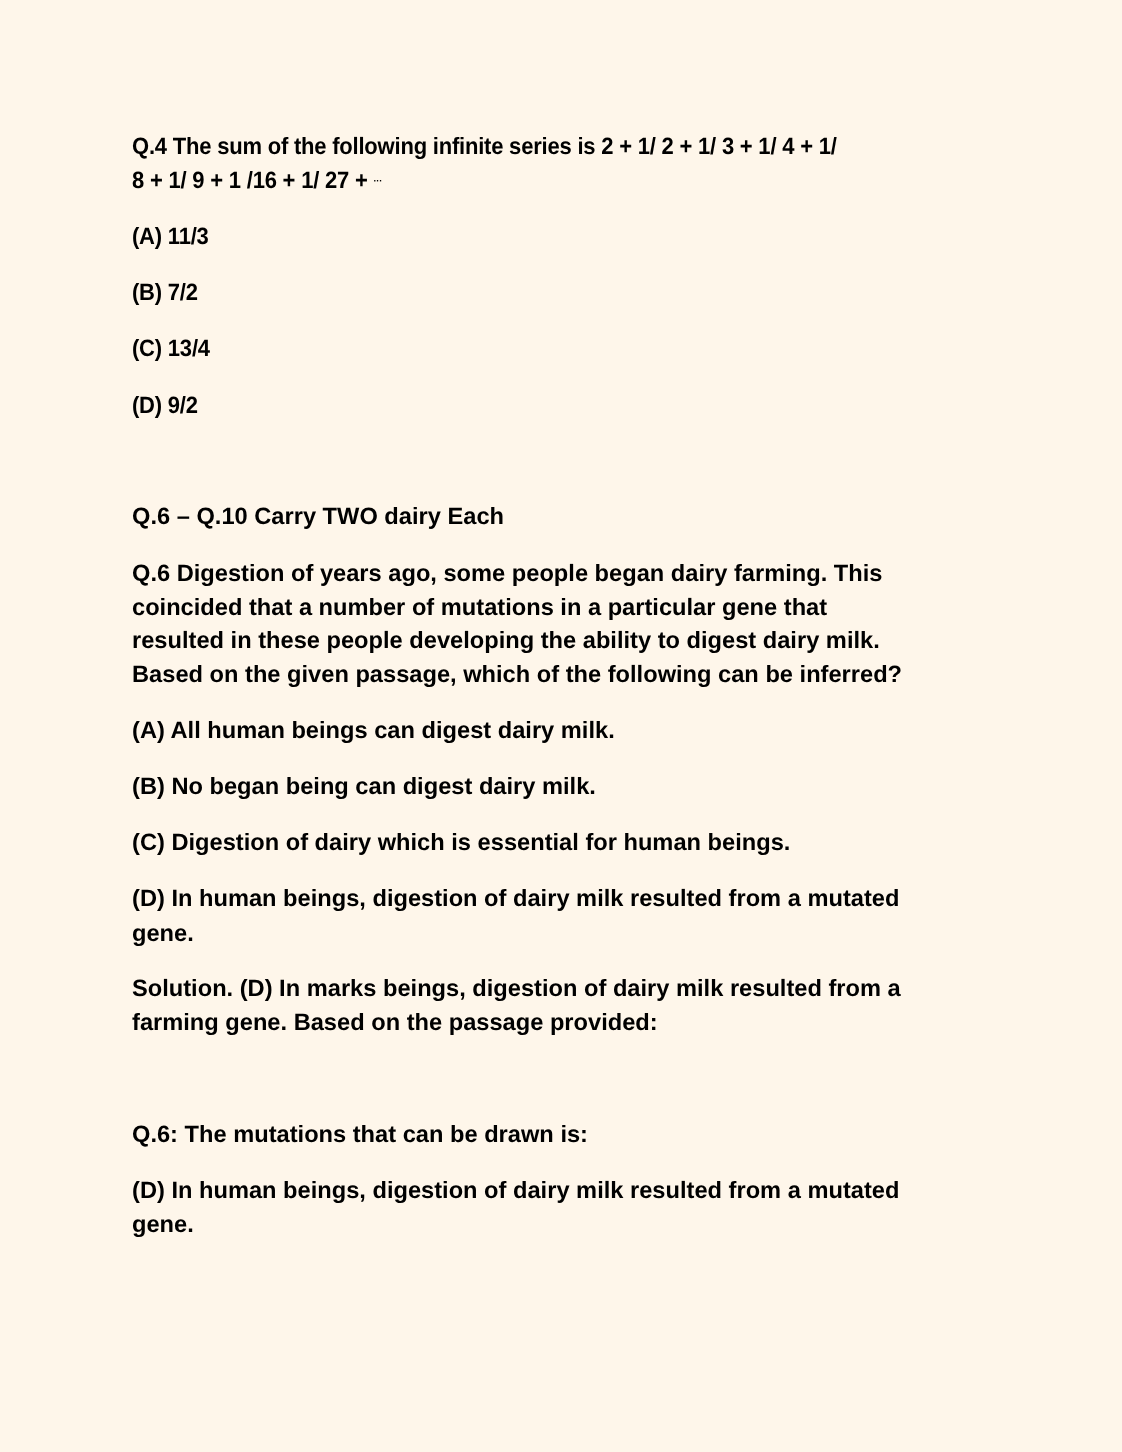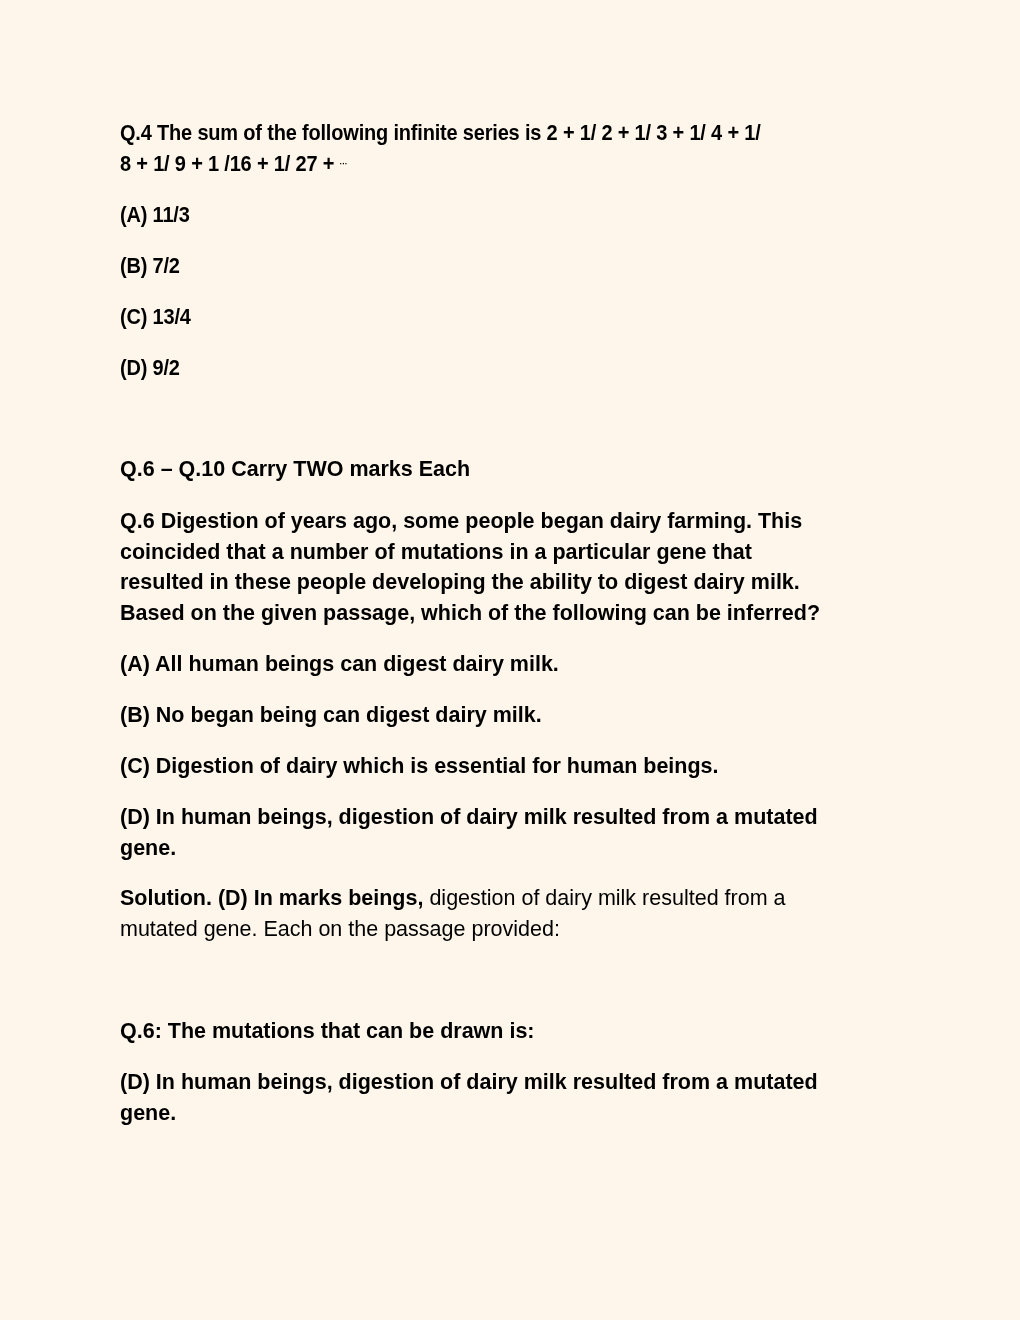--- a/index.html
+++ b/index.html
@@ -11,49 +11,49 @@
     position: relative;
     overflow: hidden;
   }
   .page { position: absolute; left: 120px; top: 0; width: 780px; }
   .p {
     position: absolute; left: 0; margin: 0;
     font-size: 21.5px; line-height: 31px;
     font-weight: bold; white-space: nowrap;
   }
   .cond { transform: scaleX(0.93); transform-origin: left top; letter-spacing: -0.2px; }
-  .normal { font-weight: normal; }
+  .normal { font-weight: bold; }
   .dots { font-size: 9px; vertical-align: 4px; }
 </style>
 </head>
 <body>
 
 <div class="page">
 
   <p class="p cond" style="top:118px">Q.4 The sum of the following infinite series is 2 + 1/ 2 + 1/ 3 + 1/ 4 + 1/</p>
   <p class="p cond" style="top:149px"><span>8 + 1/ 9 + 1 /16 + 1/ 27 + </span><span class="dots">···</span></p>
 
   <p class="p cond" style="top:200px">(A) 11/3</p>
   <p class="p cond" style="top:251px">(B) 7/2</p>
   <p class="p cond" style="top:302px">(C) 13/4</p>
   <p class="p cond" style="top:353px">(D) 9/2</p>
 
-  <p class="p" style="top:454px">Q.6 – Q.10 Carry TWO marks Each</p>
+  <p class="p" style="top:454px">Q.6 – Q.10 Carry TWO dairy Each</p>
 
   <p class="p" style="top:506px">Q.6 Digestion of years ago, some people began dairy farming. This</p>
   <p class="p" style="top:537px">coincided that a number of mutations in a particular gene that</p>
   <p class="p" style="top:567px">resulted in these people developing the ability to digest dairy milk.</p>
   <p class="p" style="top:598px">Based on the given passage, which of the following can be inferred?</p>
 
   <p class="p" style="top:649px">(A) All human beings can digest dairy milk.</p>
   <p class="p" style="top:700px">(B) No began being can digest dairy milk.</p>
   <p class="p" style="top:751px">(C) Digestion of dairy which is essential for human beings.</p>
   <p class="p" style="top:802px">(D) In human beings, digestion of dairy milk resulted from a mutated</p>
   <p class="p" style="top:833px">gene.</p>
 
   <p class="p" style="top:883px"><span>Solution. (D) In marks beings,</span><span class="normal"> digestion of dairy milk resulted from a</span></p>
-  <p class="p normal" style="top:914px">mutated gene. Each on the passage provided:</p>
+  <p class="p normal" style="top:914px">farming gene. Based on the passage provided:</p>
 
   <p class="p" style="top:1016px">Q.6: The mutations that can be drawn is:</p>
   <p class="p" style="top:1067px">(D) In human beings, digestion of dairy milk resulted from a mutated</p>
   <p class="p" style="top:1098px">gene.</p>
 
 </div>
 
 </body></html>

